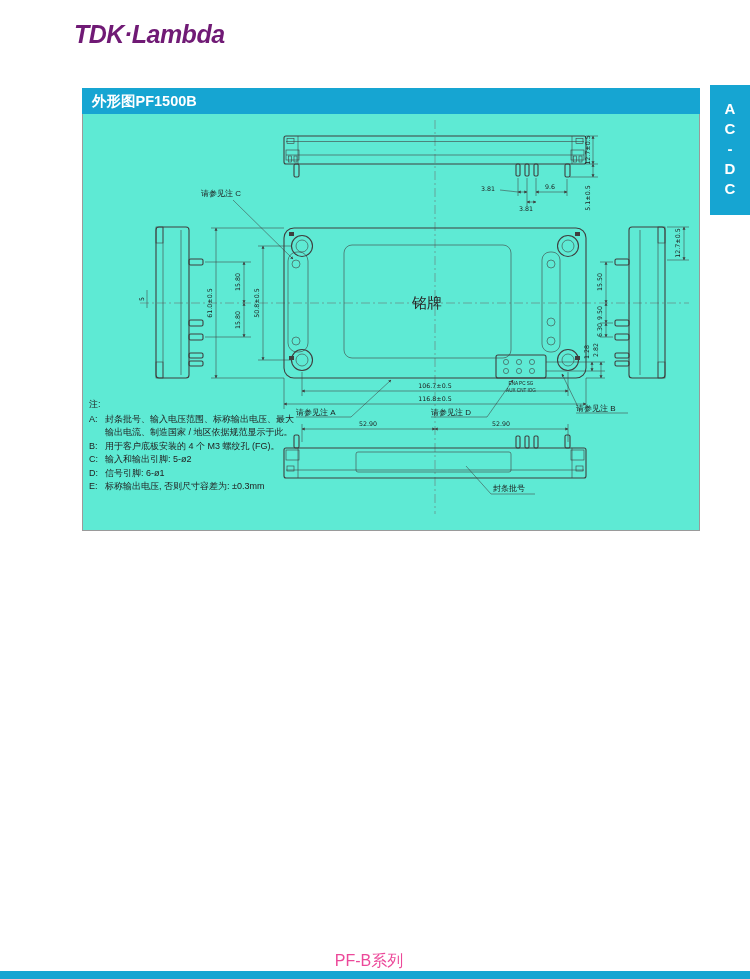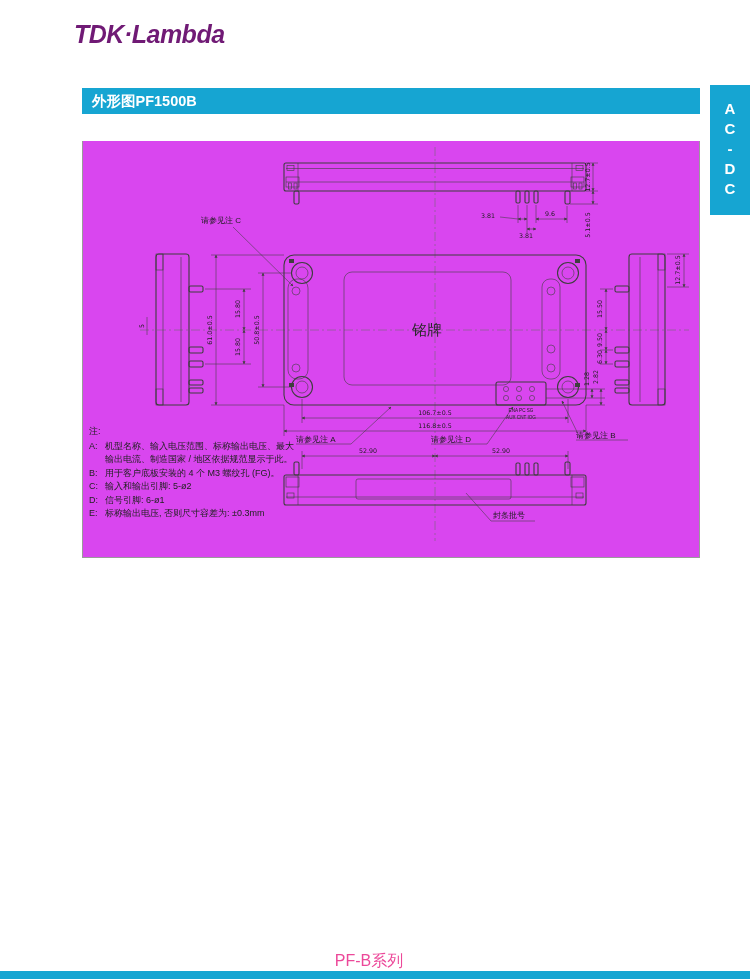--- a/index.html
+++ b/index.html
@@ -3,22 +3,22 @@
 <meta charset="utf-8">
 <style>
   html,body{margin:0;padding:0;}
   body{width:750px;height:979px;position:relative;background:#ffffff;
        font-family:"Liberation Sans","DejaVu Sans",sans-serif;overflow:hidden;}
   .logo{position:absolute;left:74px;top:20px;font-size:25px;font-weight:bold;
         font-style:italic;color:#701a75;letter-spacing:-0.5px;}
   .section-unit{position:absolute;left:82px;top:88px;width:618px;}
   .section-header{height:26px;background:#16a5d2;color:#ffffff;font-weight:bold;
         font-size:14.5px;line-height:26px;padding-left:10px;box-sizing:border-box;}
-  .content-box{height:416px;background:#d946ef;border:1px solid #9a9a9a;border-top:none;
-        position:relative;box-sizing:content-box;margin-top:27px;}
+  .content-box{height:416px;background:#5eead4;border:1px solid #9a9a9a;border-top:none;
+        position:relative;box-sizing:content-box;}
   .acdc-tab{position:absolute;left:710px;top:85px;width:40px;height:130px;background:#16a5d2;
         color:#fff;font-weight:bold;font-size:15px;display:flex;align-items:center;justify-content:center;
         writing-mode:vertical-rl;text-orientation:upright;letter-spacing:3px;}
   .notes{position:absolute;left:6px;top:284px;width:205px;font-size:9px;line-height:1.5;
         color:#222;}
   .note-title{margin-bottom:1px;}
   .note-row{display:flex;}
   .note-key{width:16px;flex:0 0 16px;}
   .note-text{flex:1;}
   .footer-series{position:absolute;left:0;top:951px;width:738px;text-align:center;
@@ -251,21 +251,21 @@
         <line class="dm" x1="383" y1="352" x2="408" y2="380"></line>
         <line class="dm" x1="408" y1="380" x2="452" y2="380"></line>
         <text class="zh" x="410" y="377">封条批号</text>
       </g>
     </svg>
 
     <div class="notes">
       <div class="note-title">注:</div>
       <div class="note-row">
         <span class="note-key">A:</span>
-        <span class="note-text">机型名称、输入电压范围、标称输出电压、最大输出电流、制造国家 / 地区依据规范显示于此。</span>
+        <span class="note-text">封条批号、输入电压范围、标称输出电压、最大输出电流、制造国家 / 地区依据规范显示于此。</span>
       </div>
       <div class="note-row">
         <span class="note-key">B:</span>
         <span class="note-text">用于客户底板安装的 4 个 M3 螺纹孔 (FG)。</span>
       </div>
       <div class="note-row">
         <span class="note-key">C:</span>
         <span class="note-text">输入和输出引脚: 5-ø2</span>
       </div>
       <div class="note-row">

